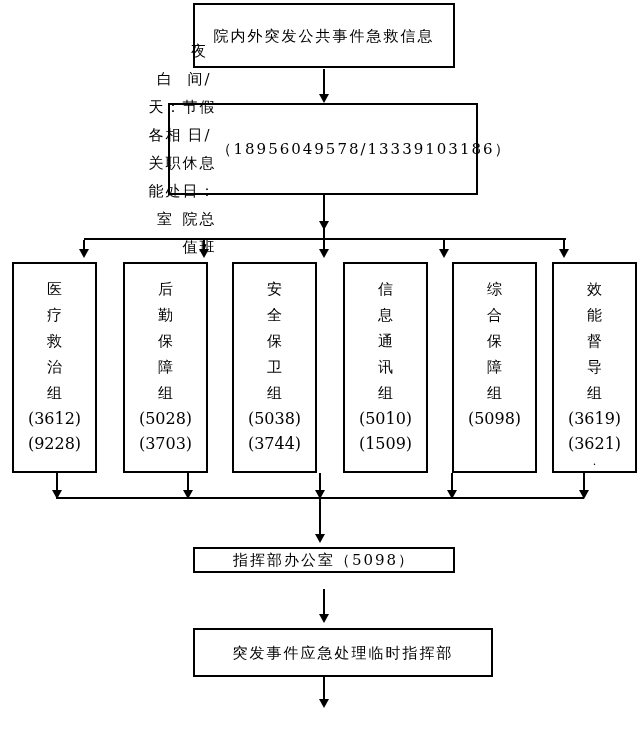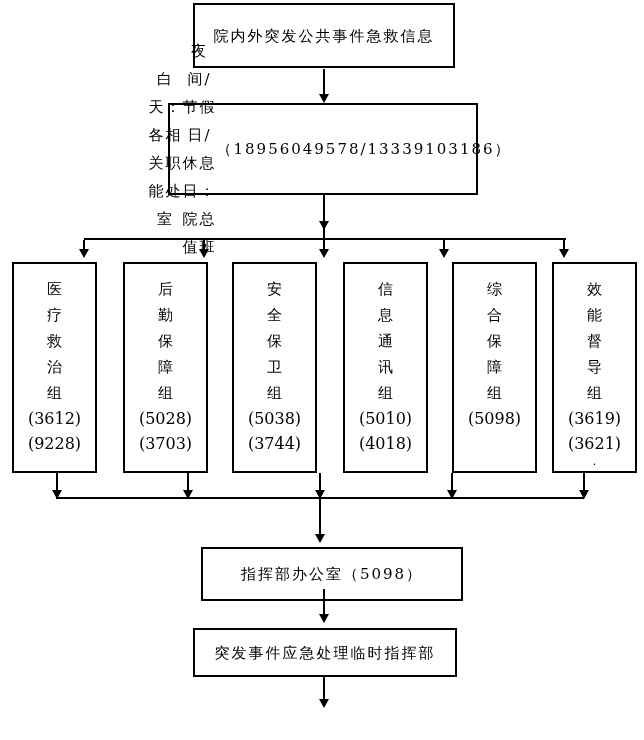--- a/index.html
+++ b/index.html
@@ -100,21 +100,21 @@
     <div class="phone">(3744)</div>
   </div>
 
   <div class="box group" style="left:343px;">
     <div class="vchar">信</div>
     <div class="vchar">息</div>
     <div class="vchar">通</div>
     <div class="vchar">讯</div>
     <div class="vchar">组</div>
     <div class="phone">(5010)</div>
-    <div class="phone">(4018)</div>
+    <div class="phone">(1509)</div>
   </div>
 
   <div class="box group" style="left:452px;">
     <div class="vchar">综</div>
     <div class="vchar">合</div>
     <div class="vchar">保</div>
     <div class="vchar">障</div>
     <div class="vchar">组</div>
     <div class="phone">(5098)</div>
   </div>
@@ -143,28 +143,28 @@
   <div class="ah" style="left:447px;top:490px;"></div>
 
   <div class="vl" style="left:583px;top:473px;height:18px;"></div>
   <div class="ah" style="left:579px;top:490px;"></div>
 
   <div class="hl" style="left:56px;top:497px;width:528px;"></div>
 
   <div class="vl" style="left:319px;top:499px;height:36px;"></div>
   <div class="ah" style="left:315px;top:534px;"></div>
 
-  <div class="box ctext" style="left:193px;top:547px;width:262px;height:54px;margin-left:8px;">
+  <div class="box ctext" style="left:193px;top:547px;width:262px;height:26px;">
     <div>指挥部办公室（5098）</div>
   </div>
 
   <div class="vl" style="left:323px;top:589px;height:26px;"></div>
   <div class="ah" style="left:319px;top:614px;"></div>
 
-  <div class="box ctext" style="left:193px;top:628px;width:264px;height:49px;">
+  <div class="box ctext" style="left:193px;top:628px;width:300px;height:49px;">
     <div>突发事件应急处理临时指挥部</div>
   </div>
 
   <div class="vl above" style="left:323px;top:677px;height:23px;"></div>
   <div class="ah above" style="left:319px;top:699px;"></div>
 
 
 </div>
 
 </body></html>

